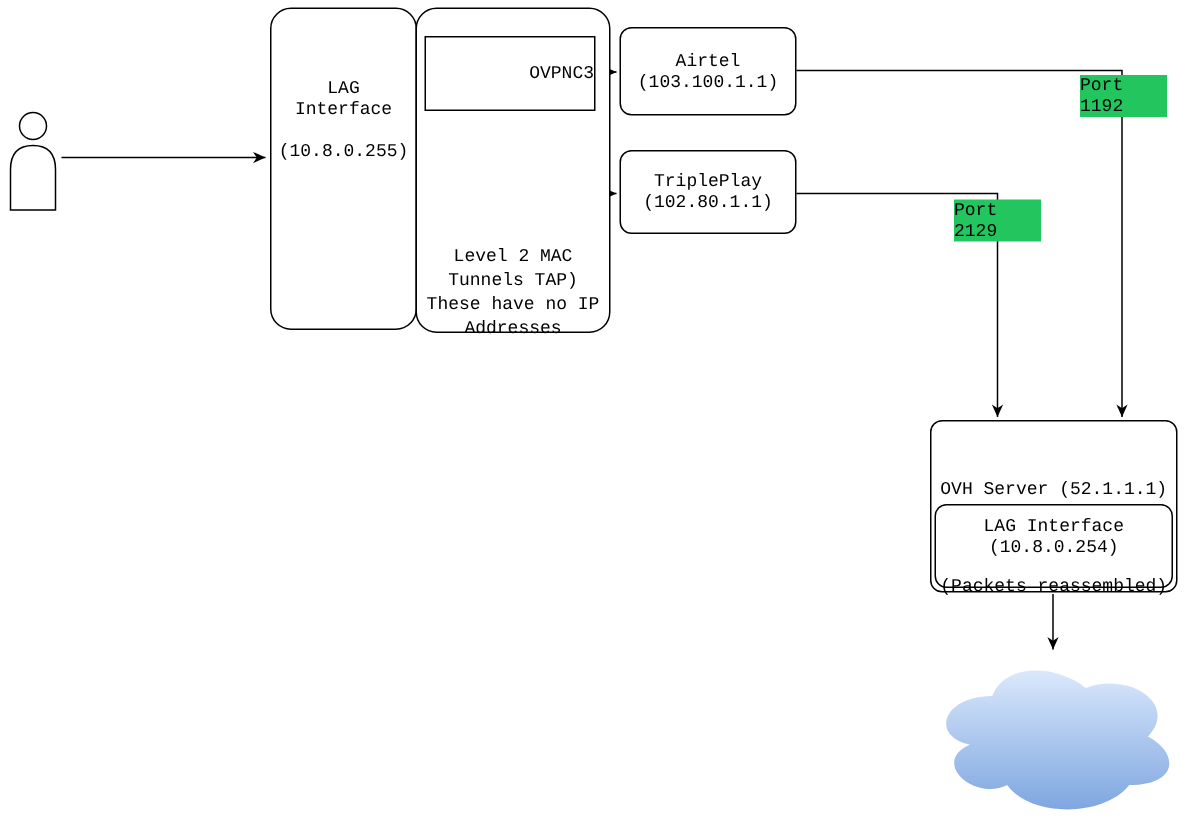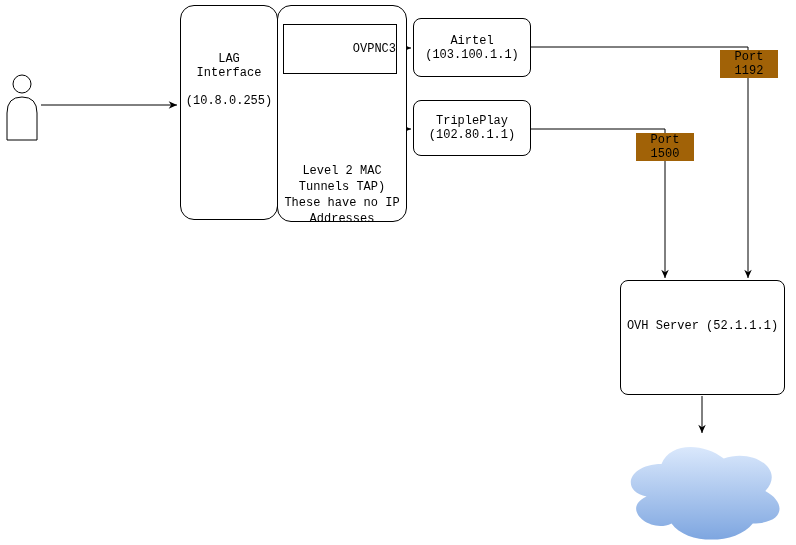--- a/index.html
+++ b/index.html
@@ -47,22 +47,22 @@
   .tunnel-caption {
     position: absolute;
     left: 2px;
     right: 2px;
     top: 157px;
     line-height: 16px;
     text-align: center;
   }
   .edge-label {
     position: absolute;
-    text-align: center;
-    background: #a16207;
+    text-align: left;
+    background: #22c55e;
   }
   #ovh-inner p { margin: 0 0 12px 0; }
 </style>
 </head>
 <body>
 
 <div class="canvas">
 
   <svg class="wires" width="796" height="545" viewBox="0 0 796 545">
     <defs>
@@ -117,19 +117,23 @@
   <div class="node rounded-md flex-center" style="left:413px; top:18px; width:118px; height:59px; padding:12px 4px;">
     <span>Airtel (103.100.1.1)</span>
   </div>
 
   <div class="node rounded-md flex-center" style="left:413px; top:100px; width:118px; height:56px; padding:0 14px;">
     <span>TriplePlay (102.80.1.1)</span>
   </div>
 
   <div class="edge-label" style="left:720px; top:50px; width:58px;">Port 1192</div>
 
-  <div class="edge-label" style="left:636px; top:133px; width:58px;">Port 1500</div>
+  <div class="edge-label" style="left:636px; top:133px; width:58px;">Port 2129</div>
 
   <div class="node rounded-md" style="left:620px; top:280px; width:165px; height:115px; padding-top:38px;">
     <p>OVH Server (52.1.1.1)</p>
+    <div class="node rounded-md" id="ovh-inner" style="left:2px; top:55px; width:159px; height:56px; padding-top:7px;">
+      <p>LAG Interface (10.8.0.254)</p>
+      <p>(Packets reassembled)</p>
+    </div>
   </div>
 
 </div>
 
 </body></html>

